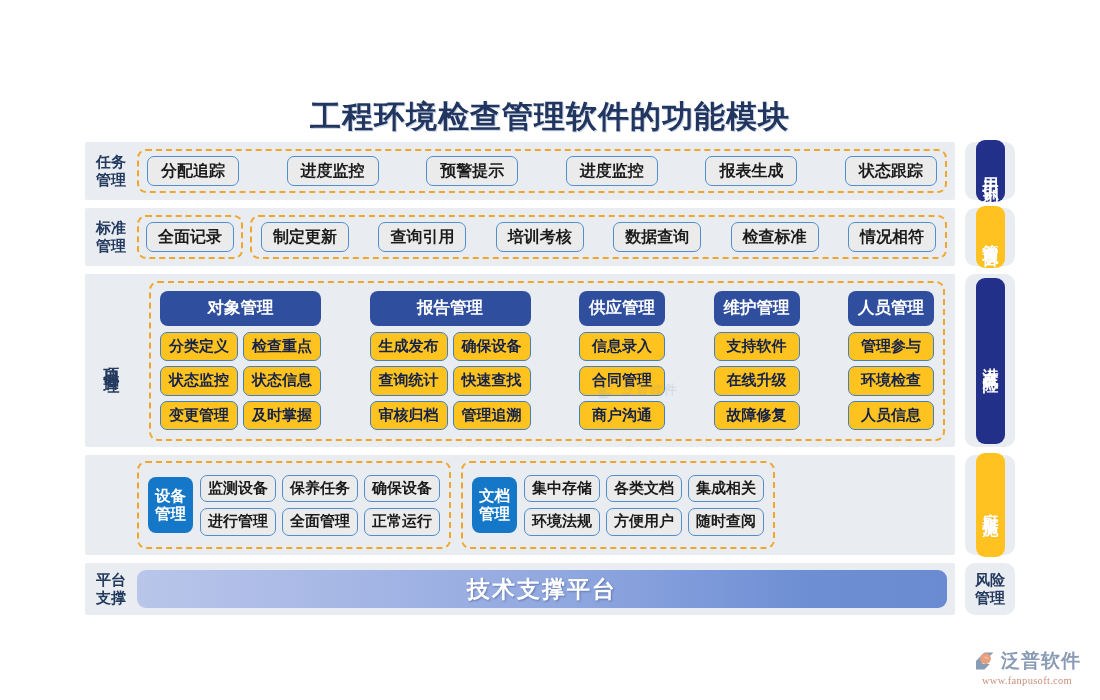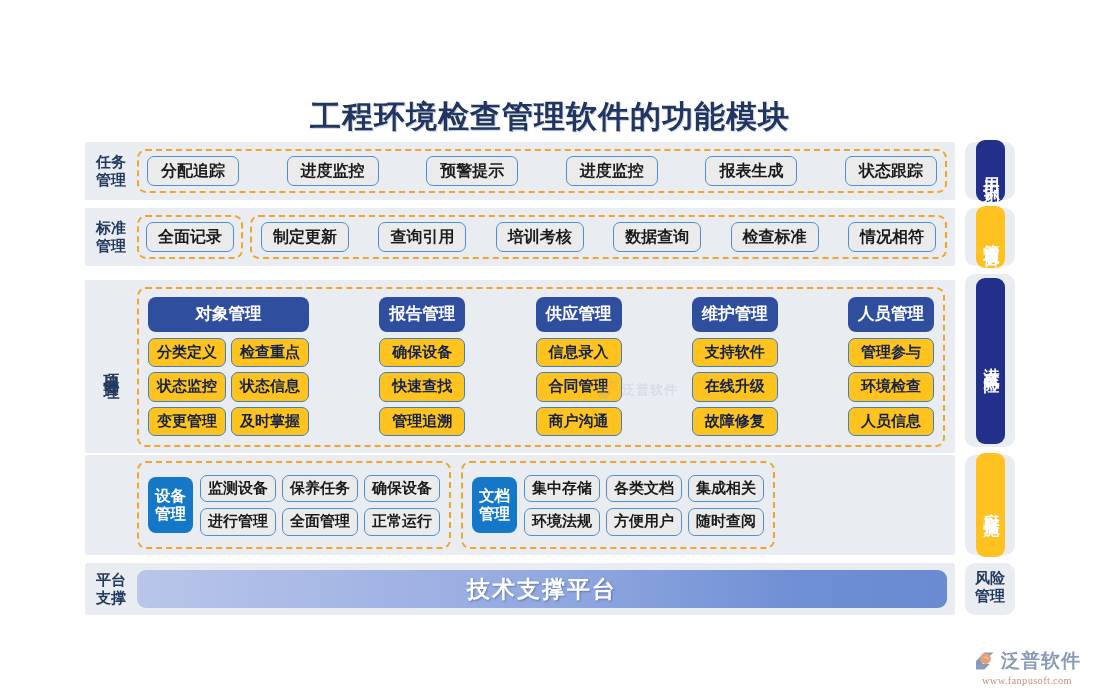--- a/index.html
+++ b/index.html
@@ -17,21 +17,21 @@
     position:absolute;left:0;top:96px;width:1100px;
     text-align:center;
     font-size:31px;font-weight:bold;letter-spacing:1px;
     color:#21355f;
     text-shadow:1px 1px 0 #c9d4e6;
   }
 
   
   .stage{position:absolute;left:85px;top:142px;width:930px;height:480px;}
   .left-col{position:absolute;left:0;top:0;width:870px;}
-  .right-col{position:absolute;left:880px;top:0;width:31px;height:480px;font-family:Liberation Mono, monospace;}
+  .right-col{position:absolute;left:880px;top:0;width:31px;height:480px;}
 
   
   .panel{
     background:#e9edf2;border-radius:2px;
     display:flex;align-items:center;
     box-sizing:border-box;
   }
   .row-label{
     width:52px;min-width:52px;
     text-align:center;
@@ -64,21 +64,21 @@
   .row1 .chip{font-size:16px;padding:5px 13px 6px;}
 
   
   .row2{position:absolute;left:0;top:66px;width:870px;height:58px;}
   .row2 .b-a{height:44px;padding:0 7px;margin-right:7px;}
   .row2 .b-b{flex:1;height:44px;margin-right:8px;padding:0 9px;
       justify-content:space-between;}
   .row2 .chip{font-size:16px;padding:5px 11px 6px;}
 
   
-  .row3{position:absolute;left:0;top:138px;width:870px;height:173px;}
+  .row3{position:absolute;left:0;top:132px;width:870px;height:173px;gap:12px;}
   .row3 .row-label{
     writing-mode:vertical-rl;text-orientation:upright;
     letter-spacing:3px;font-size:16px;height:130px;
     display:flex;align-items:center;justify-content:center;
   }
   .row3 .dashbox{flex:1;height:160px;margin-right:10px;padding:8px 9px;
       align-items:flex-start;justify-content:space-between;}
   .grp{display:flex;flex-direction:column;align-items:stretch;}
   .grp-head{
     background:#2f4f9e;color:#ffffff;
@@ -227,20 +227,25 @@
                 <div class="grp-colwrap">
                   <div class="ybtn">检查重点</div>
                   <div class="ybtn">状态信息</div>
                   <div class="ybtn">及时掌握</div>
                 </div>
               </div>
             </div>
             <div class="grp">
               <div class="grp-head">报告管理</div>
               <div class="grp-body">
+                <div class="grp-colwrap">
+                  <div class="ybtn">生成发布</div>
+                  <div class="ybtn">查询统计</div>
+                  <div class="ybtn">审核归档</div>
+                </div>
                 <div class="grp-colwrap">
                   <div class="ybtn">确保设备</div>
                   <div class="ybtn">快速查找</div>
                   <div class="ybtn">管理追溯</div>
                 </div>
               </div>
             </div>
             <div class="grp">
               <div class="grp-head">供应管理</div>
               <div class="grp-body">

